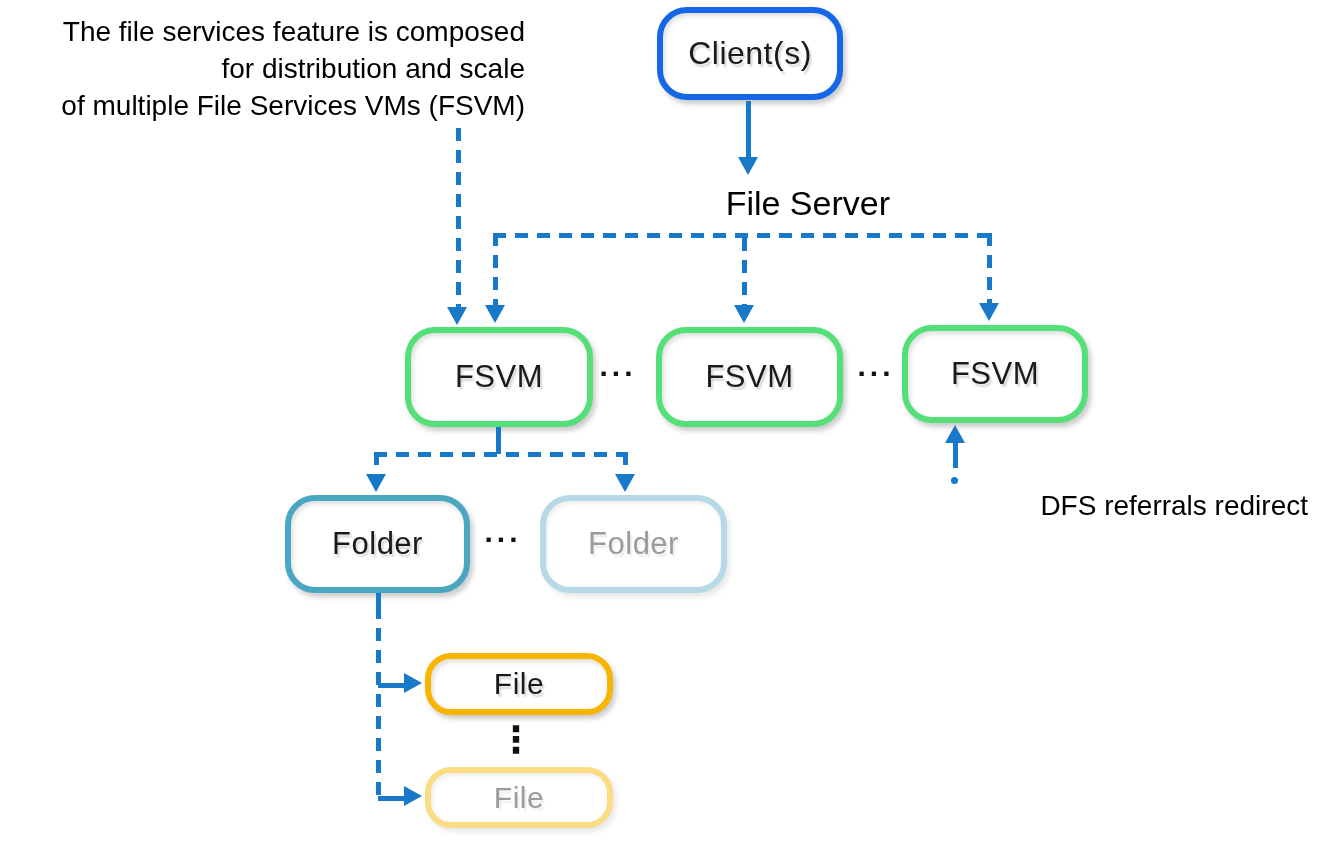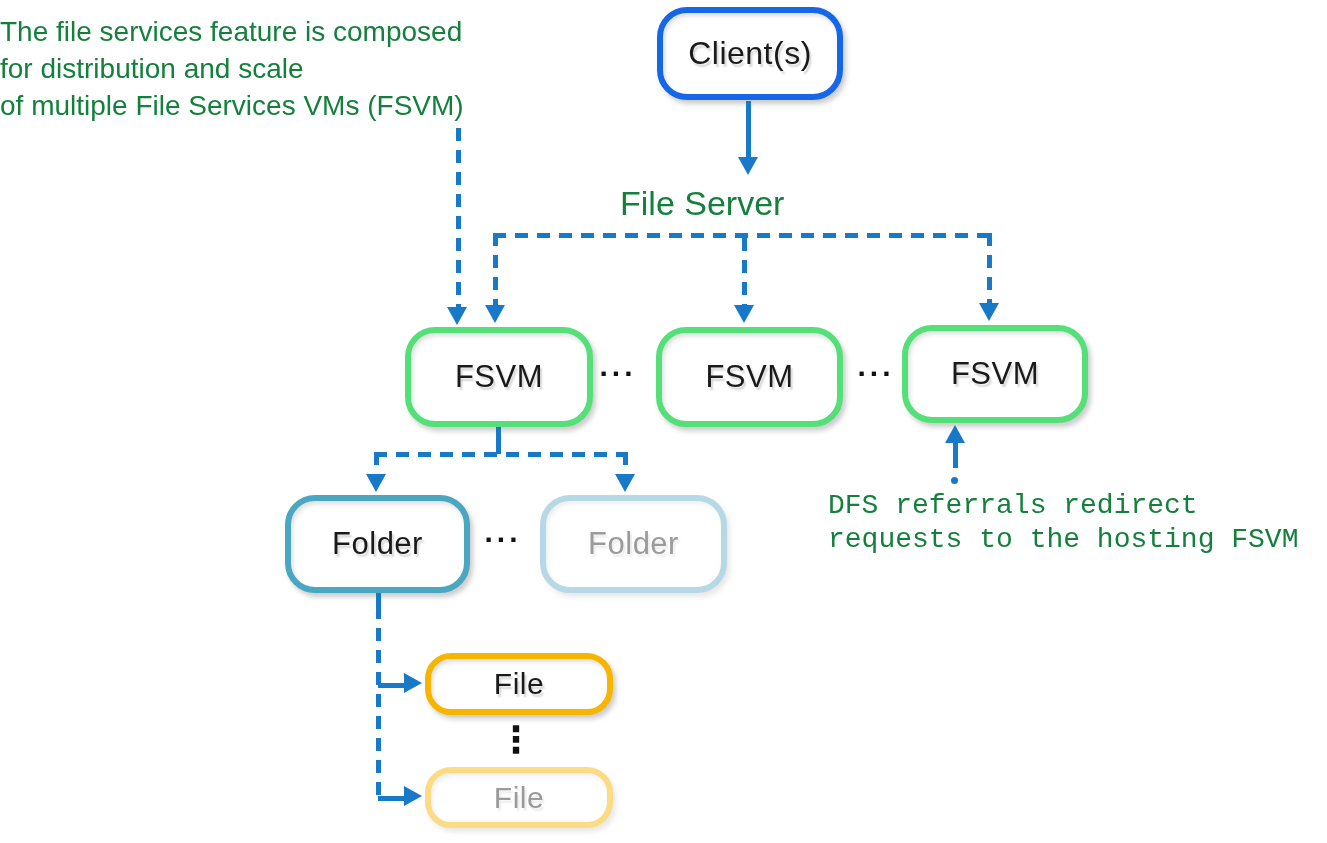--- a/index.html
+++ b/index.html
@@ -29,24 +29,24 @@
   #client  {left:657px;top:7px;  width:186px;height:93px; border:6px solid var(--client-border);font-size:32px;}
   #fsvm1   {left:405px;top:327px;width:188px;height:100px;border:6px solid var(--fsvm-border);}
   #fsvm2   {left:656px;top:327px;width:187px;height:100px;border:6px solid var(--fsvm-border);}
   #fsvm3   {left:902px;top:325px;width:186px;height:98px; border:6px solid var(--fsvm-border);}
   #folder1 {left:285px;top:495px;width:185px;height:98px; border:6px solid var(--folder-border);}
   #folder2 {left:540px;top:495px;width:187px;height:98px; border:6px solid var(--folder-faded-border);}
   #file1   {left:425px;top:653px;width:188px;height:62px; border:6px solid var(--file-border);border-radius:26px;font-size:30px;}
   #file2   {left:425px;top:767px;width:188px;height:61px; border:6px solid var(--file-faded-border);border-radius:26px;font-size:30px;}
 
   
-  .caption{position:absolute;text-align:left;font-size:28px;line-height:37px;color:#15803d;}
+  .caption{position:absolute;text-align:right;font-size:28px;line-height:37px;color:#000000;}
   #note-composed{left:0;top:13px;width:525px;}
   #label-fileserver{left:620px;top:185px;width:270px;font-size:34px;}
-  #note-dfs{left:828px;top:489px;width:480px;line-height:34px;font-family:Liberation Mono, monospace;}
+  #note-dfs{left:828px;top:489px;width:480px;line-height:34px;}
 
   .hdots{position:absolute;font-size:30px;font-weight:700;letter-spacing:4px;color:#111;
     width:44px;text-align:center;line-height:40px;}
   #dots-fsvm-a{left:596px;top:346px;}
   #dots-fsvm-b{left:854px;top:346px;}
   #dots-folders{left:481px;top:512px;}
   #dots-files{position:absolute;left:496px;top:720px;width:40px;text-align:center;
     font-size:36px;line-height:40px;color:#111;font-weight:700;}
 
   
@@ -136,21 +136,20 @@
   <div class="hdots" id="dots-fsvm-b">...</div>
   <div class="node" id="fsvm3">
     <span>FSVM</span>
   </div>
 
   <div class="arr up" id="ar-dfs"></div>
   <div class="solid-v" id="ln-dfs-shaft"></div>
   <div class="dot" id="dot-dfs"></div>
   <div class="caption" id="note-dfs">
     <div>DFS referrals redirect</div>
-    <div>requests to the hosting FSVM</div>
   </div>
 
   <div class="solid-v" id="ln-fsvm-stub"></div>
   <div class="dash-h" id="ln-folder-h"></div>
   <div class="dash-v" id="ln-folder-l"></div>
   <div class="arr down" id="ar-folder-l"></div>
   <div class="dash-v" id="ln-folder-r"></div>
   <div class="arr down" id="ar-folder-r"></div>
 
   <div class="node" id="folder1">

